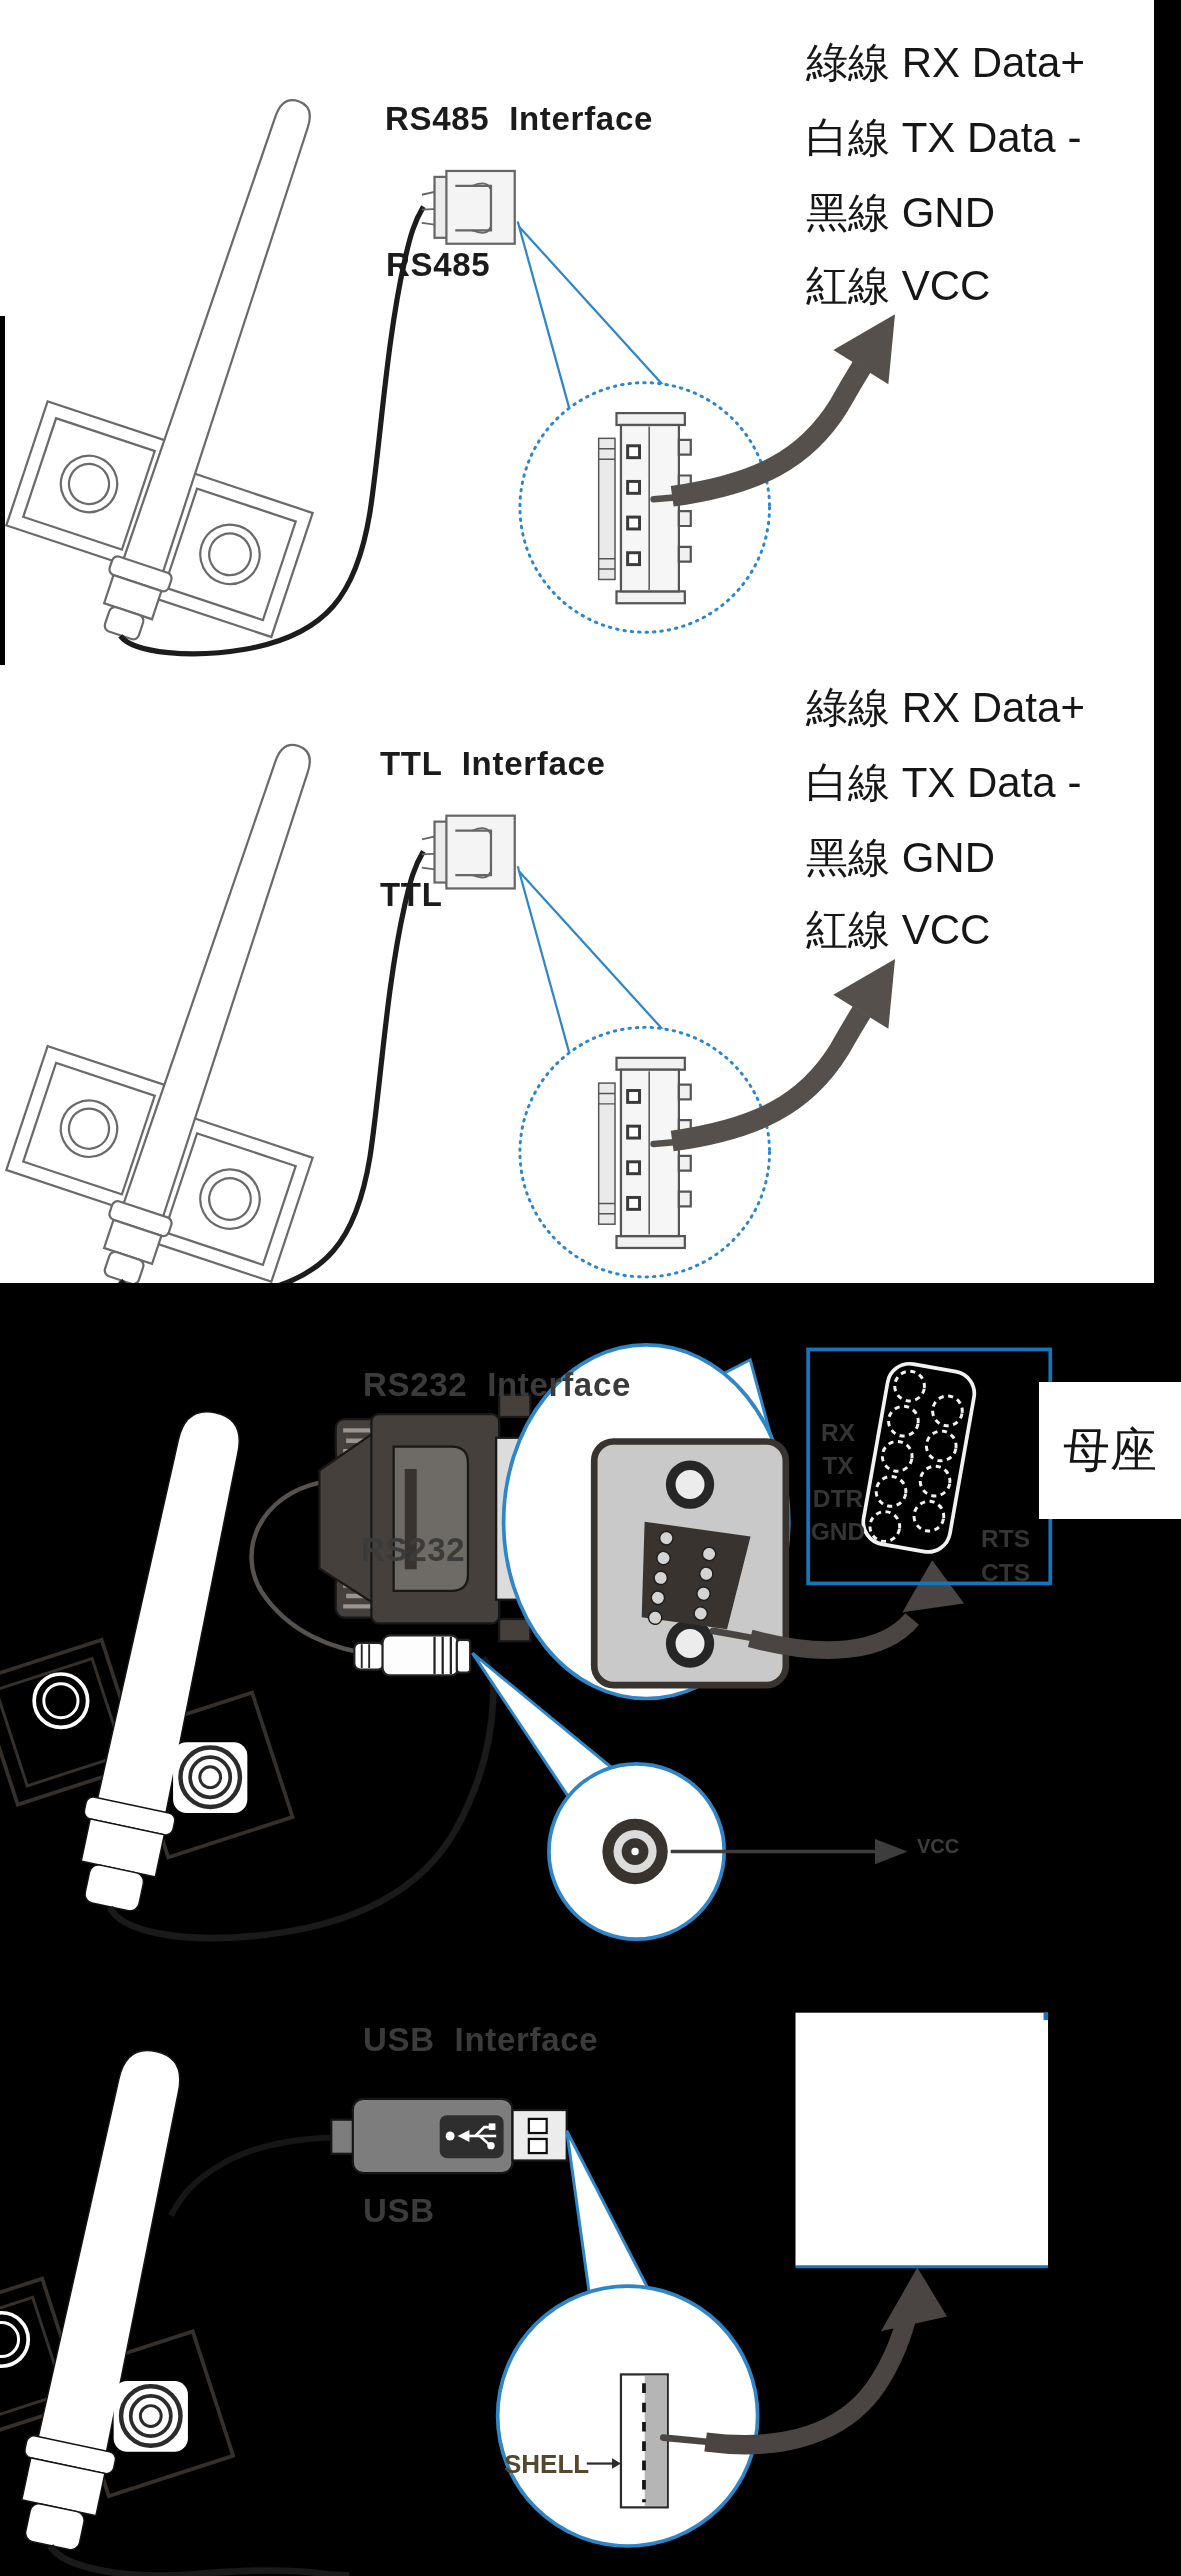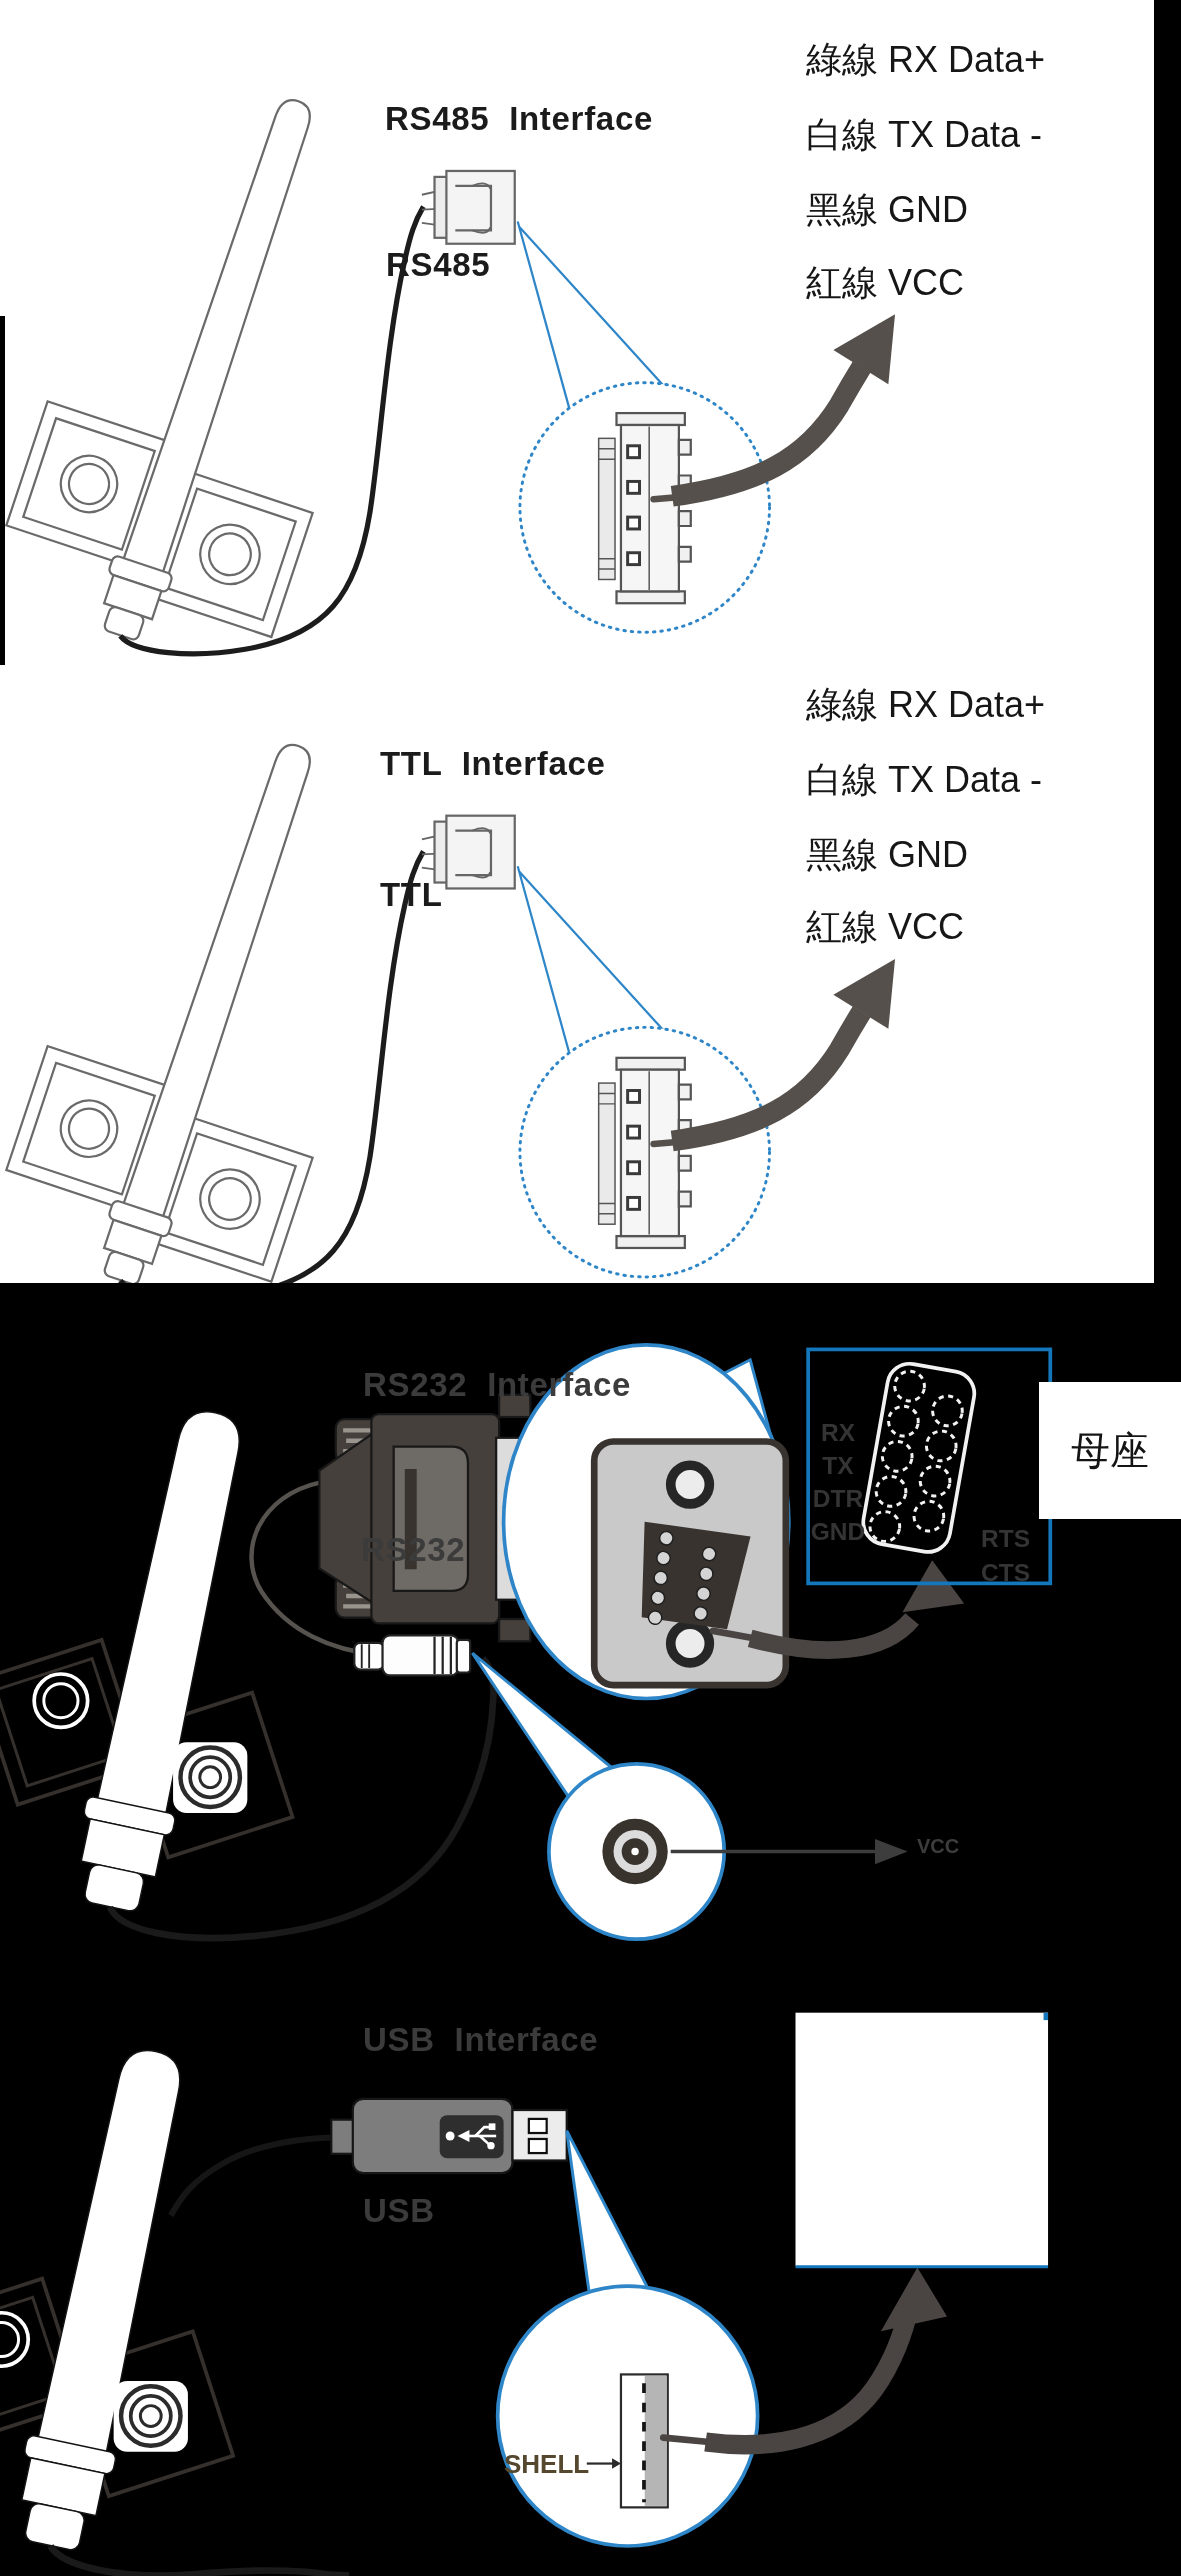--- a/index.html
+++ b/index.html
@@ -1,21 +1,21 @@
 <!DOCTYPE html>
 <html style="font-size:12px"><head>
 <meta charset="utf-8">
 <style>
   html,body{margin:0;padding:0;background:#ffffff;}
   #page{position:relative;width:1181px;height:2576px;background:#ffffff;overflow:hidden;
         font-family:"Liberation Sans",sans-serif;}
   .abs{position:absolute;}
   .hd{font-weight:700;font-size:33px;line-height:1.1;color:#1b1b1b;white-space:pre;letter-spacing:0.7px;}
   .hd-dim{color:#3b3b3b;}
-  .cjk{font-size:36px;line-height:1;color:#161616;white-space:pre;}
+  .cjk{font-size:42px;line-height:1;color:#161616;white-space:pre;}
   .pinlbl{font-weight:700;font-size:24.5px;line-height:33px;color:#343434;}
   .blackfill{background:#000;}
   svg{display:block;}
 </style>
 </head>
 <body>
 
 <div id="page">
 
   <svg class="abs" style="left:0;top:0" width="1181" height="1283" viewBox="0 0 1590 1727">
@@ -259,21 +259,21 @@
     <div class="pinlbl">RX</div>
     <div class="pinlbl">TX</div>
     <div class="pinlbl">DTR</div>
     <div class="pinlbl">GND</div>
   </div>
   <div class="abs" style="left:981px;top:1514px;margin-top:8px;">
     <div class="pinlbl" style="line-height:34px;">RTS</div>
     <div class="pinlbl" style="line-height:34px;">CTS</div>
   </div>
   <div class="abs" style="left:1039px;top:1382px;width:142px;height:137px;background:#ffffff;display:flex;align-items:center;justify-content:center;">
-    <span style="font-size:39px;color:#141414;">母座</span>
+    <span style="font-size:47px;color:#141414;">母座</span>
   </div>
   <div class="abs" style="left:917px;top:1835px;font-weight:700;font-size:20px;color:#3d3d3d;">VCC</div>
 
   <div class="abs hd hd-dim" style="left:363px;top:2022px;">USB  Interface</div>
   <div class="abs hd hd-dim" style="left:363px;top:2193px;">USB</div>
   <div class="abs" style="left:504px;top:2449px;font-weight:700;font-size:26px;color:#55482e;">SHELL</div>
 
 </div>
 
 

